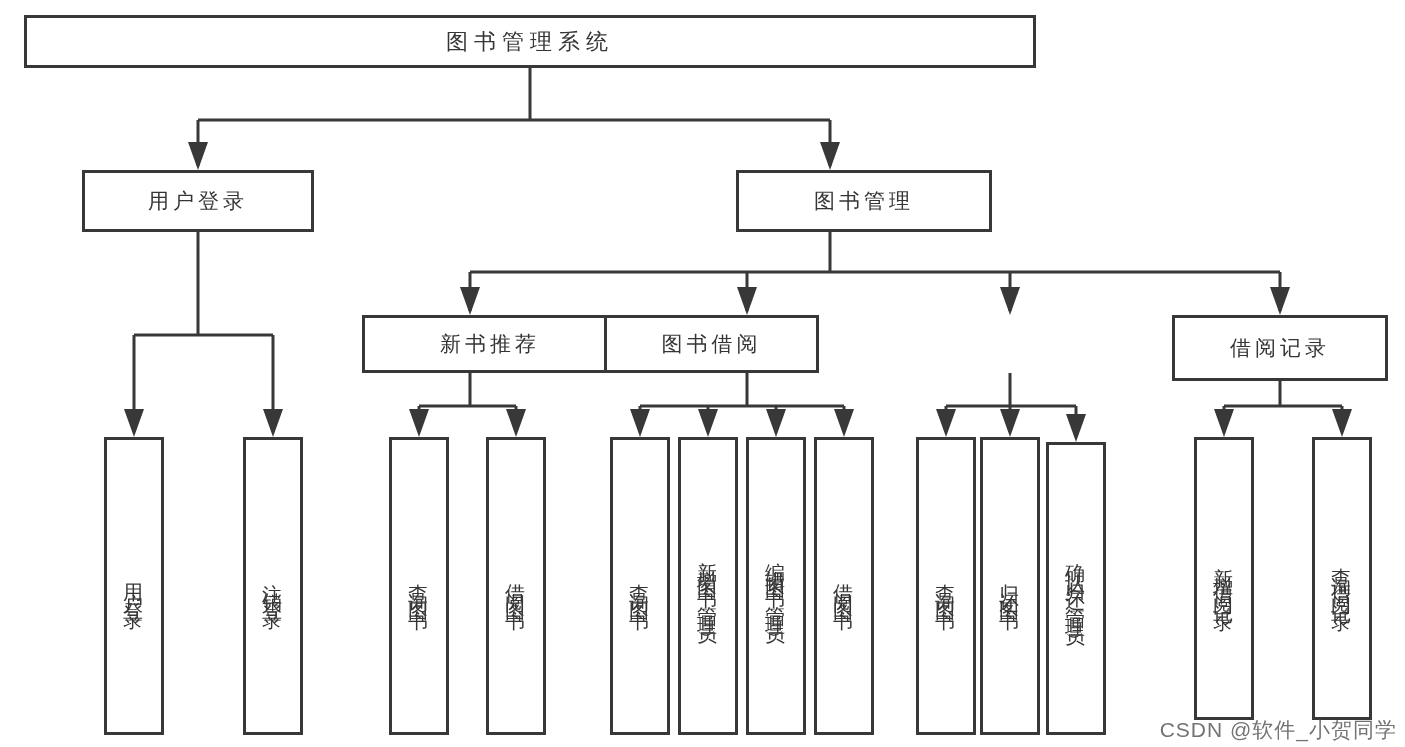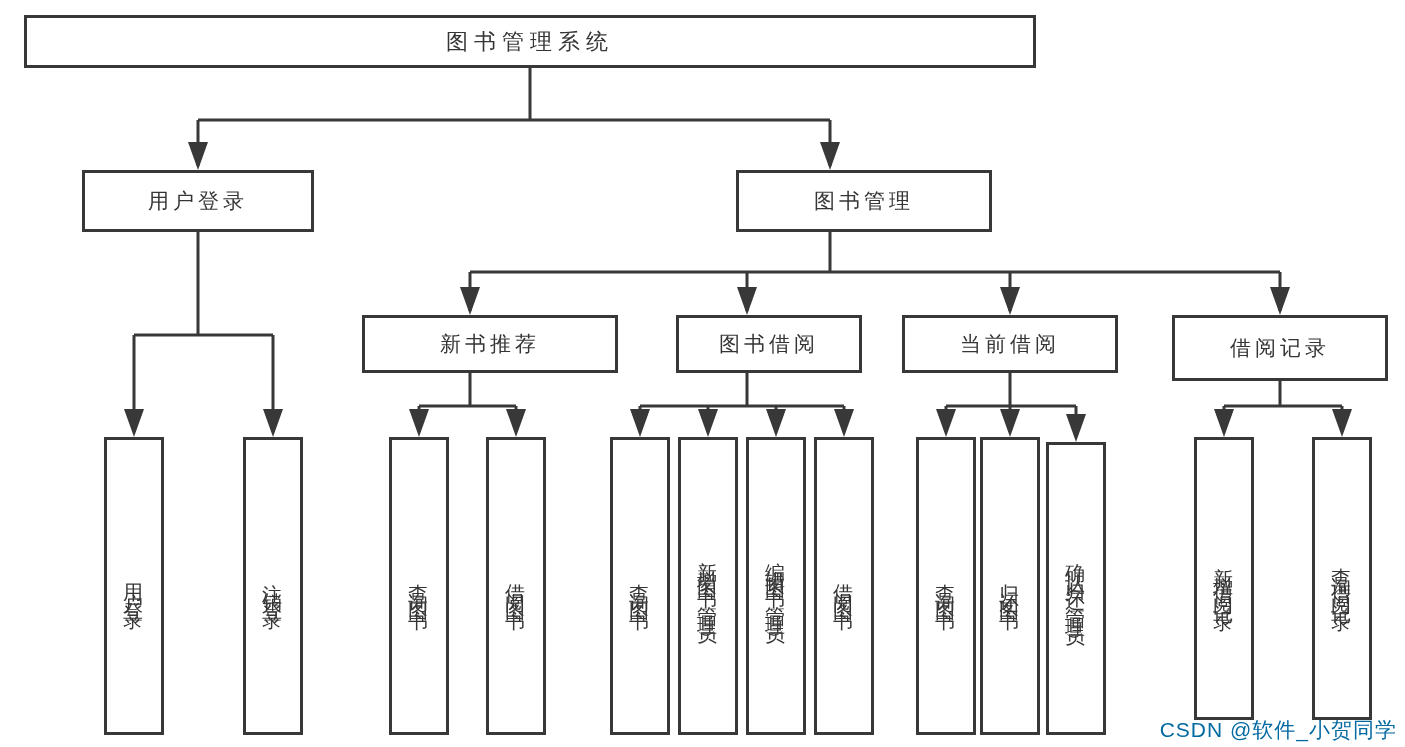--- a/index.html
+++ b/index.html
@@ -32,21 +32,21 @@
     text-orientation:mixed;
     font-size:20px;
     letter-spacing:9px;
     white-space:normal;
   }
   .watermark{
     position:absolute;
     right:8px;bottom:3px;
     font-size:21px;
     letter-spacing:1px;
-    color:#0369a1;
+    color:#737373;
     z-index:2;
   }
 </style>
 </head>
 <body>
 
 <div class="stage">
 
   <svg class="connectors" width="1405" height="747" viewBox="0 0 1405 747">
     <g fill="none" stroke="#383838" stroke-width="3">
@@ -80,22 +80,21 @@
       <polygon points="1342,437 1332,409 1352,409"></polygon>
     </g>
   </svg>
 
   <div class="node root" style="left:24px;top:15px;width:1012px;height:53px">图书管理系统</div>
 
   <div class="node" style="left:82px;top:170px;width:232px;height:62px">用户登录</div>
   <div class="node" style="left:736px;top:170px;width:256px;height:62px">图书管理</div>
 
   <div class="node" style="left:362px;top:315px;width:256px;height:58px">新书推荐</div>
-  <div class="node" style="left:676px;top:315px;width:186px;height:58px">图书借阅</div>
-  <div class="node" style="left:902px;top:315px;width:216px;height:58px">当前借阅</div>
+  <div class="node" style="left:604px;top:315px;width:215px;height:58px">图书借阅</div>
   <div class="node" style="left:1172px;top:315px;width:216px;height:66px">借阅记录</div>
 
   <div class="node vnode" style="left:104px;top:437px;width:60px;height:298px">用户登录</div>
   <div class="node vnode" style="left:243px;top:437px;width:60px;height:298px">注销登录</div>
 
   <div class="node vnode" style="left:389px;top:437px;width:60px;height:298px">查询图书</div>
   <div class="node vnode" style="left:486px;top:437px;width:60px;height:298px">借阅图书</div>
 
   <div class="node vnode" style="left:610px;top:437px;width:60px;height:298px">查询图书</div>
   <div class="node vnode" style="left:678px;top:437px;width:60px;height:298px">新增图书（管理员）</div>

